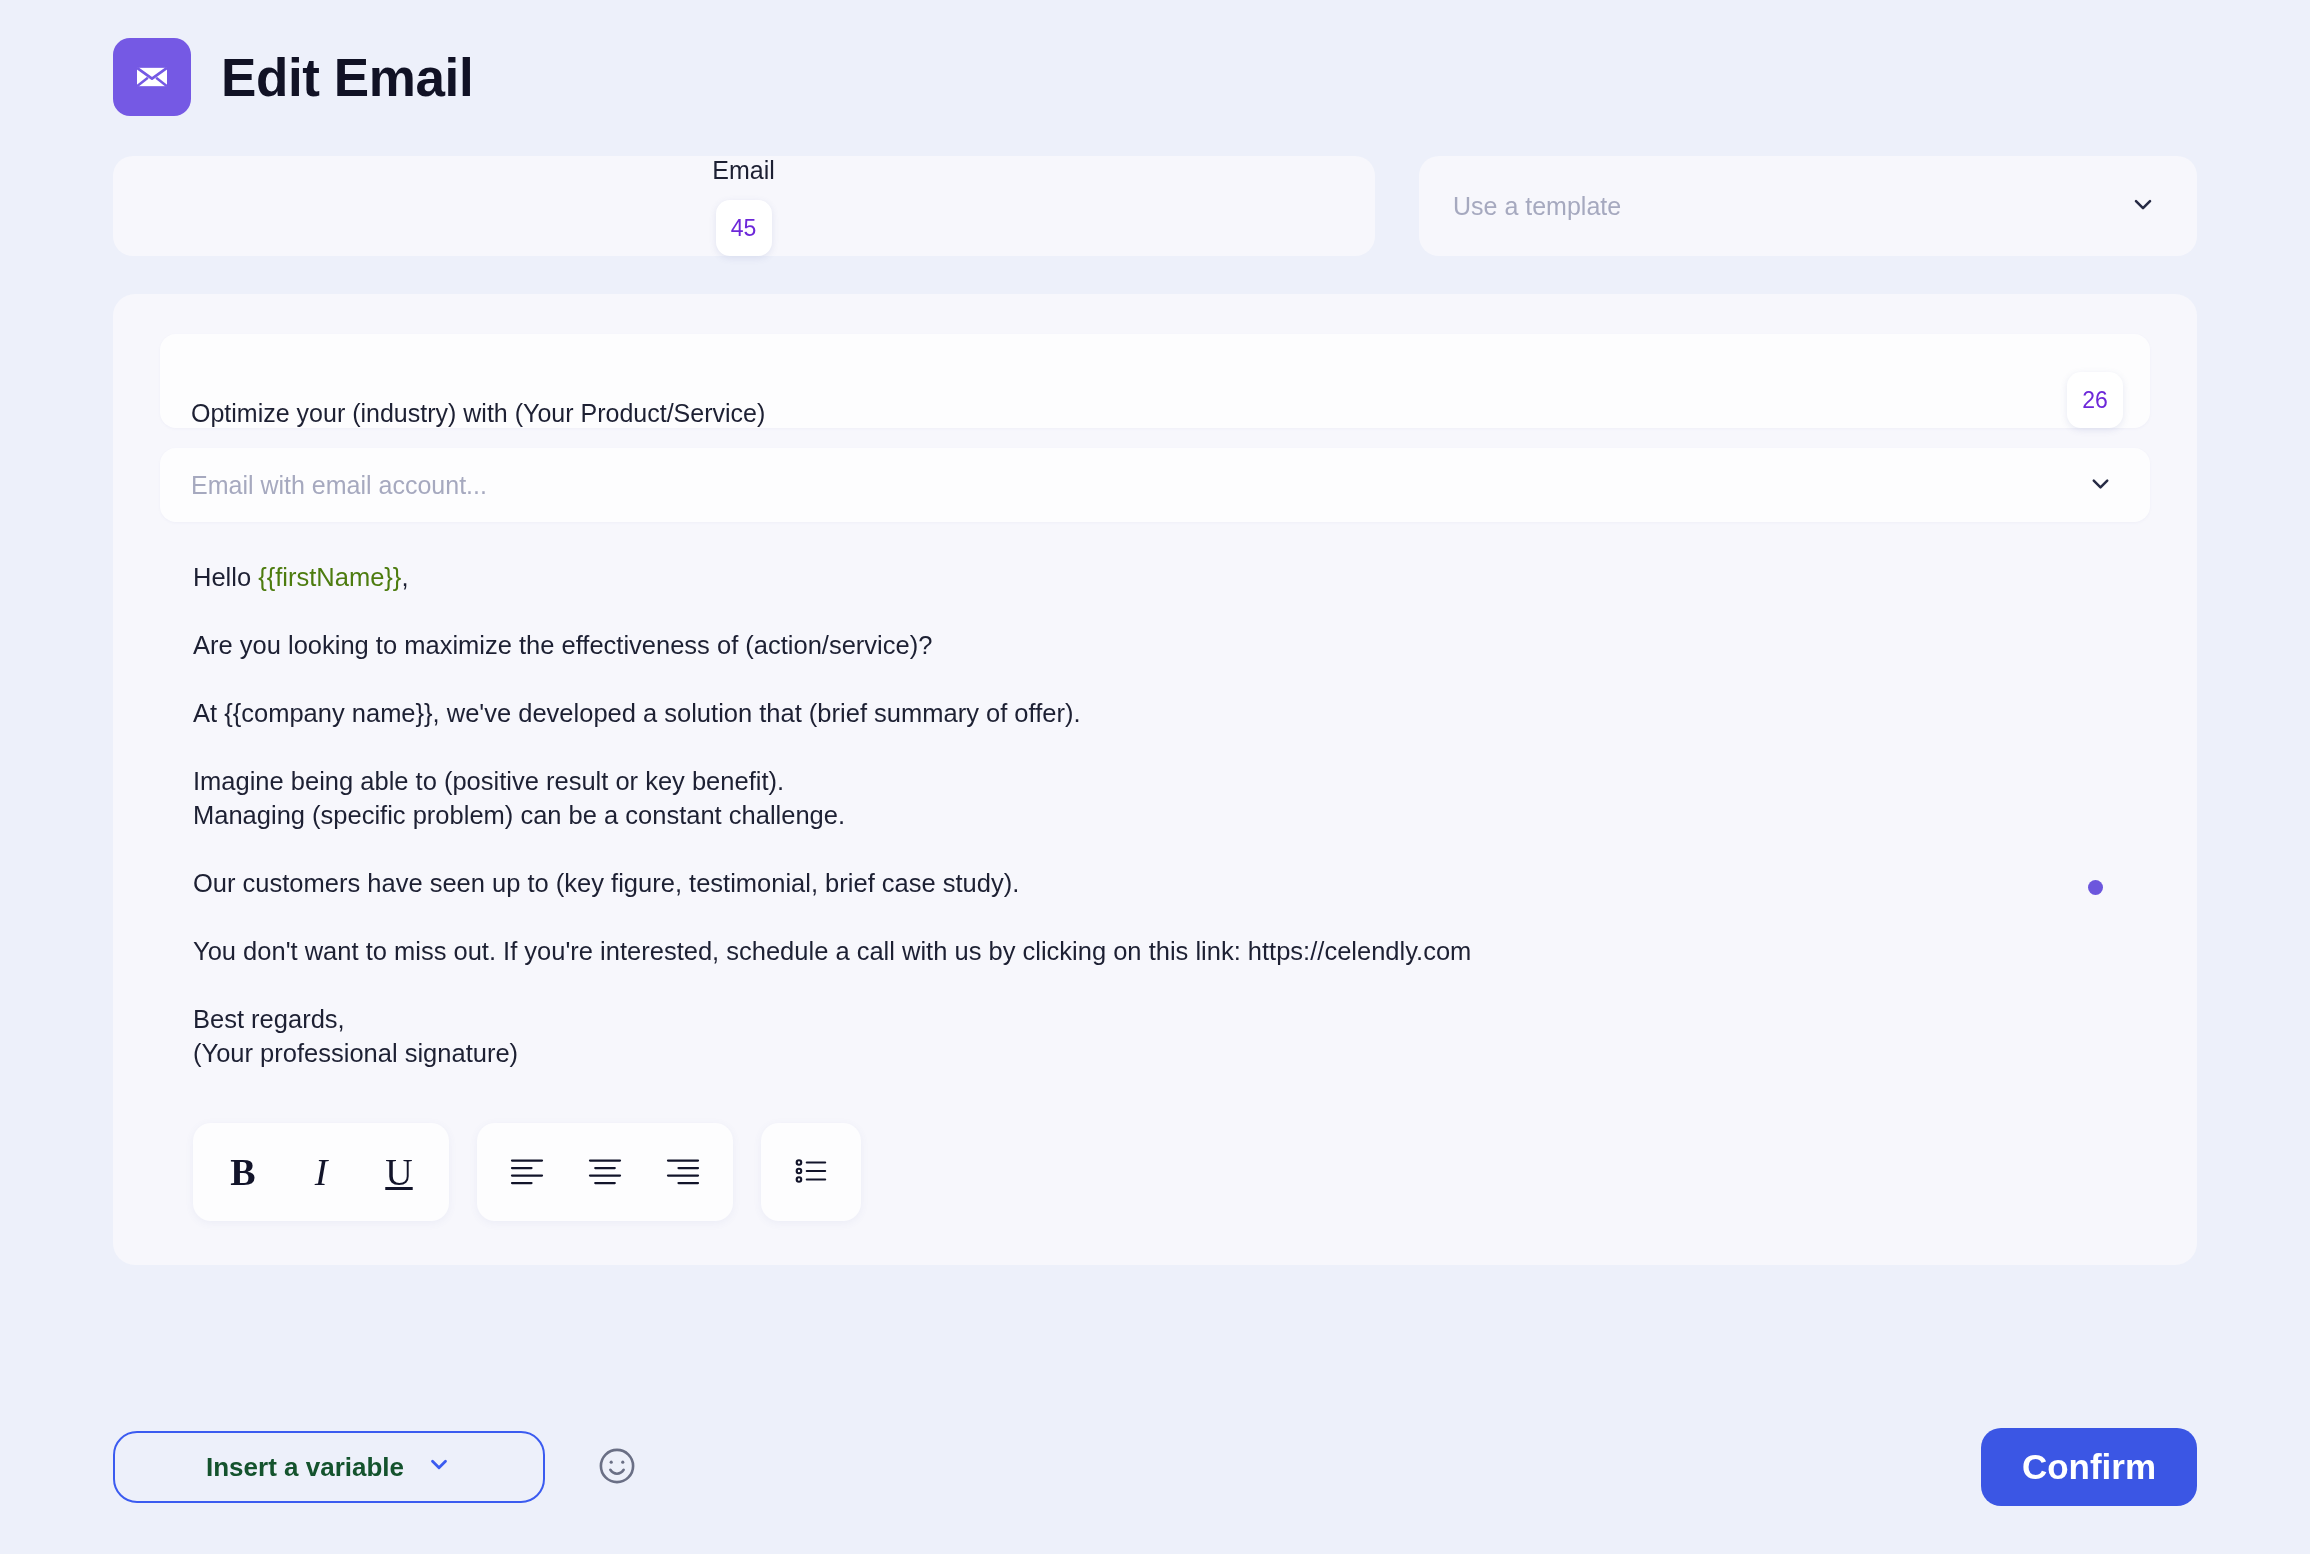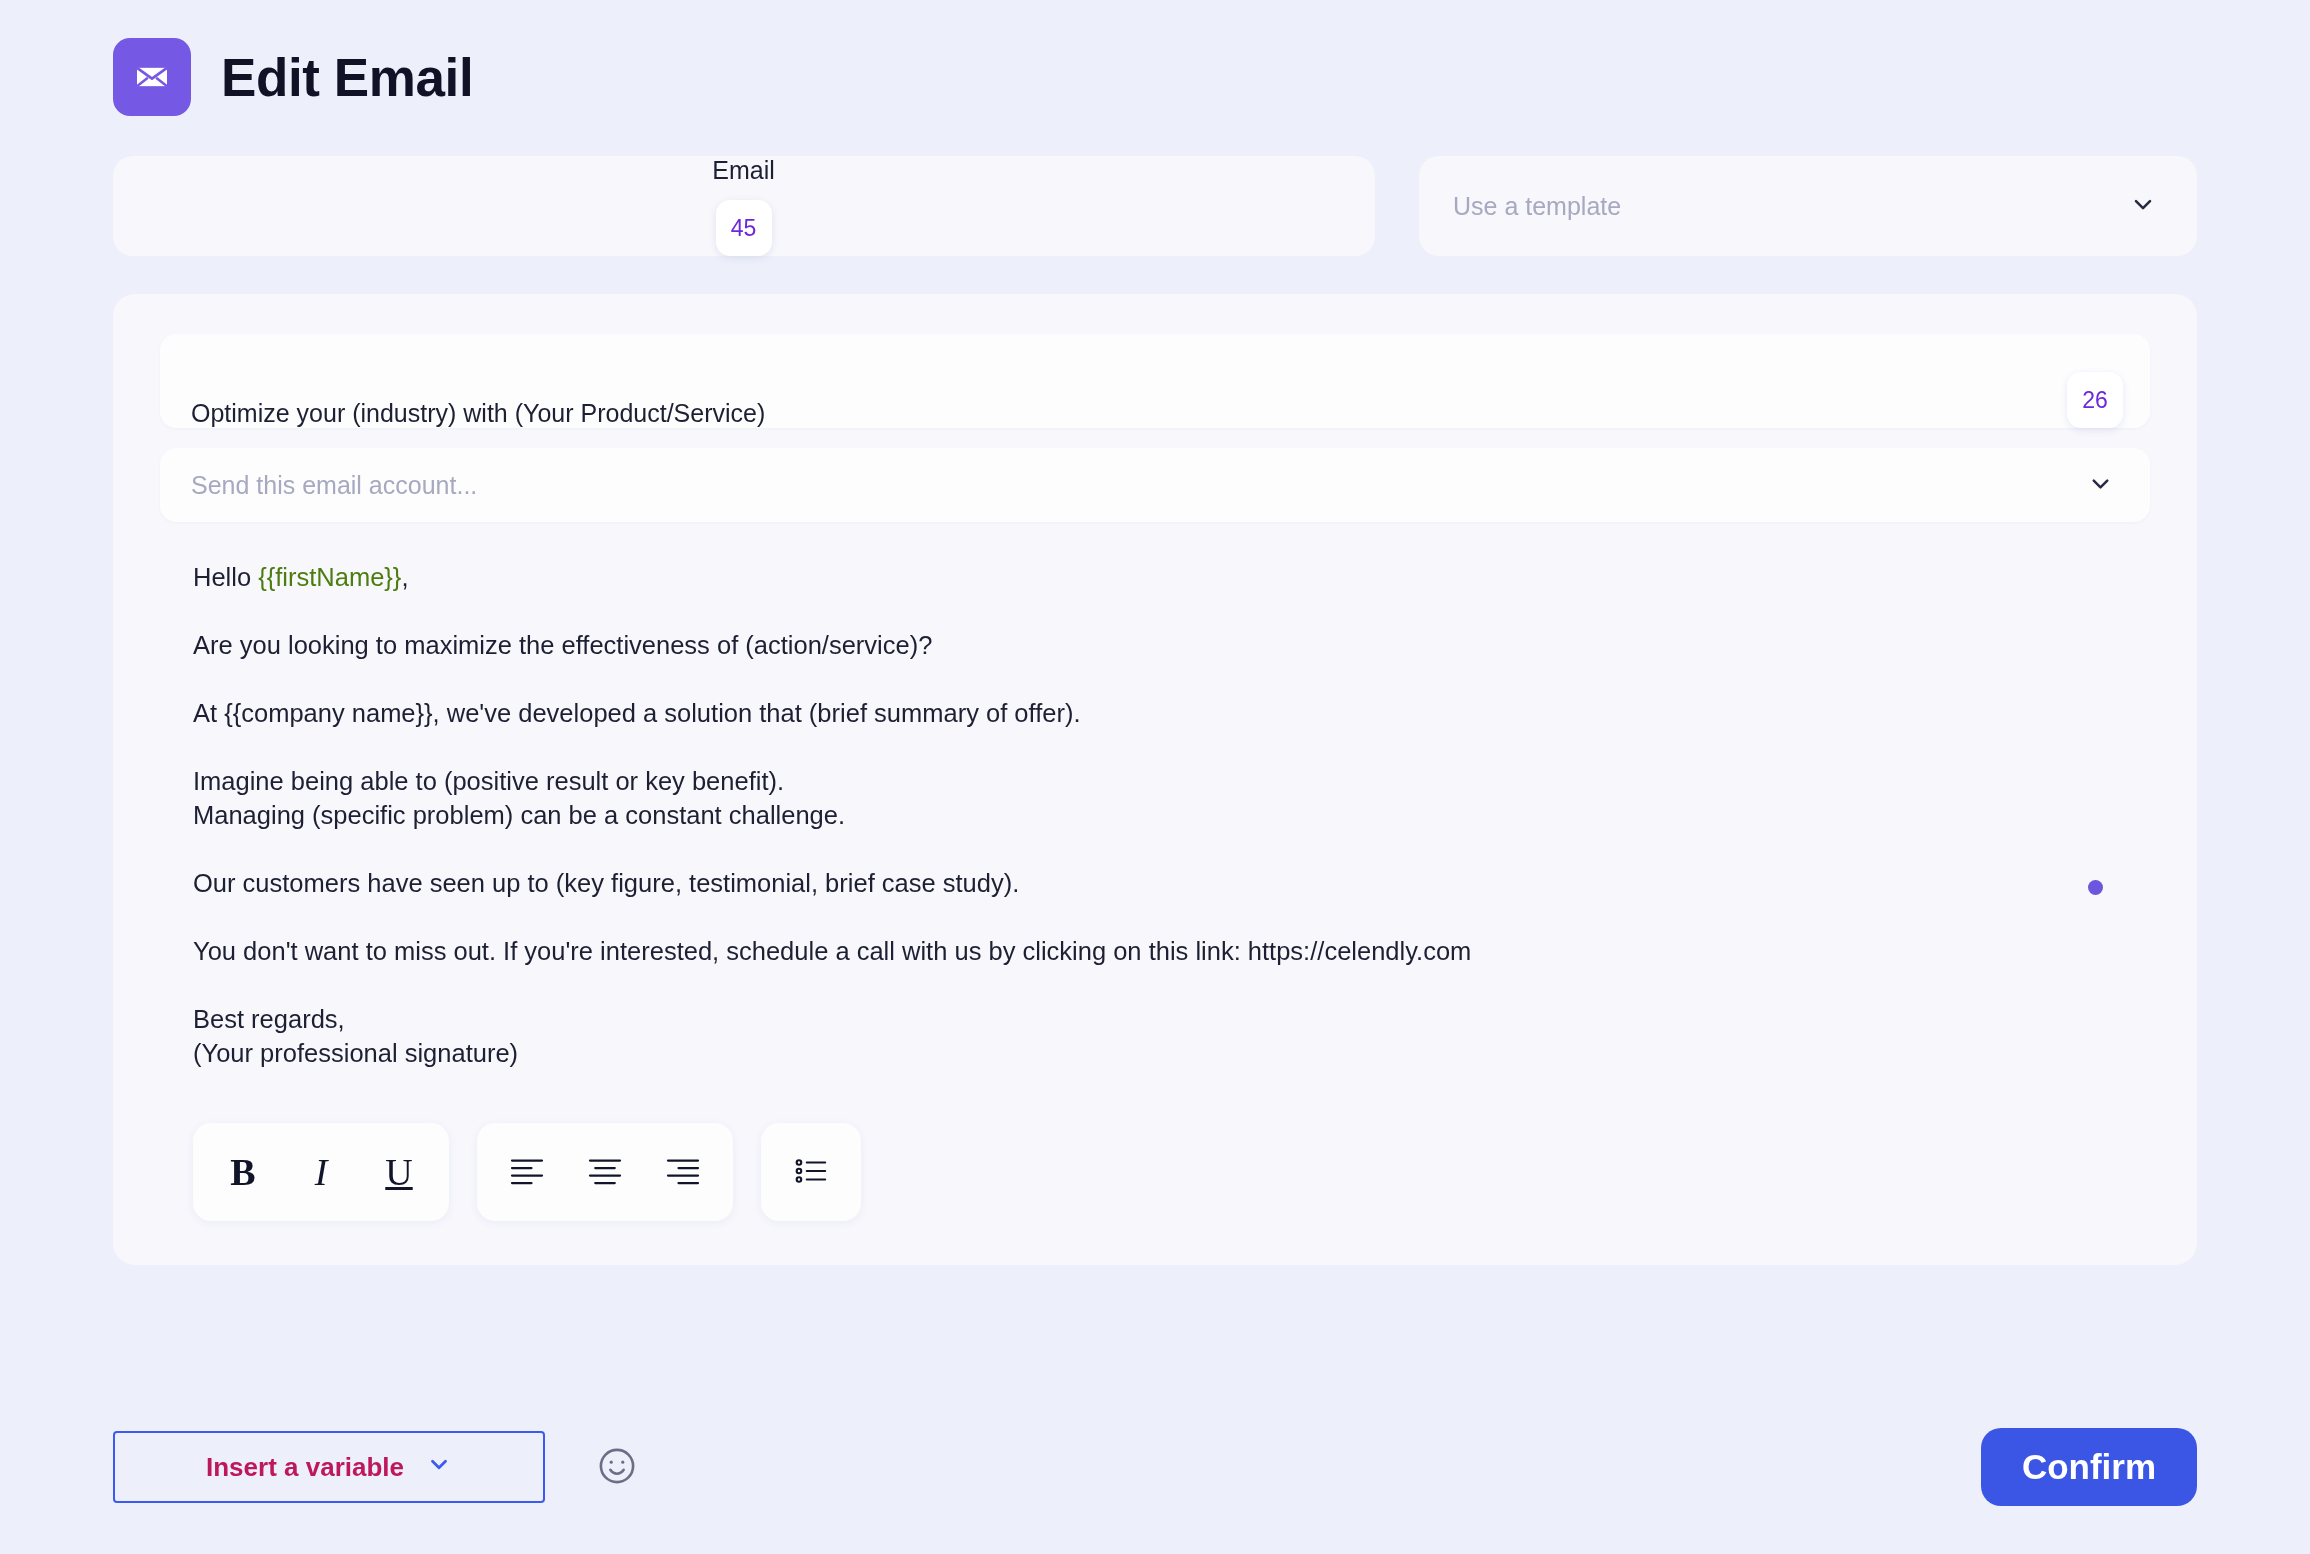--- a/index.html
+++ b/index.html
@@ -200,23 +200,23 @@
     position: absolute;
     left: 113px;
     right: 113px;
     bottom: 48px;
     display: flex;
     align-items: center;
   }
   .insert-variable-btn {
     height: 72px;
     border: 2px solid #3b5bf0;
-    border-radius: 4px;
+    border-radius: 24px;
     background: transparent;
-    color: #be185d;
+    color: #14532d;
     font-size: 26px;
     font-weight: bold;
     font-family: "Liberation Sans", sans-serif;
     display: flex;
     align-items: center;
     justify-content: center;
     gap: 22px;
     width: 432px;
     cursor: pointer;
   }
@@ -279,21 +279,21 @@
   </div>
 
   <div class="composer-card">
 
     <div class="subject-field">
       <span class="subject-value">Optimize your (industry) with (Your Product/Service)</span>
       <span class="count-badge">26</span>
     </div>
 
     <div class="account-field">
-      <span class="placeholder-text">Send this email account...</span>
+      <span class="placeholder-text">Email with email account...</span>
       <span class="chevron">
         <svg width="27" height="27" viewBox="0 0 24 24" fill="none">
           <path d="M6 9.5l6 6 6-6" stroke="#262a44" stroke-width="2.2" stroke-linecap="round" stroke-linejoin="round"></path>
         </svg>
       </span>
     </div>
 
     <div class="body-area">
       <div class="body-block"><span>Hello </span><span class="var-token">{{firstName}}</span><span>,</span></div>
       <div class="body-block">Are you looking to maximize the effectiveness of (action/service)?</div>

